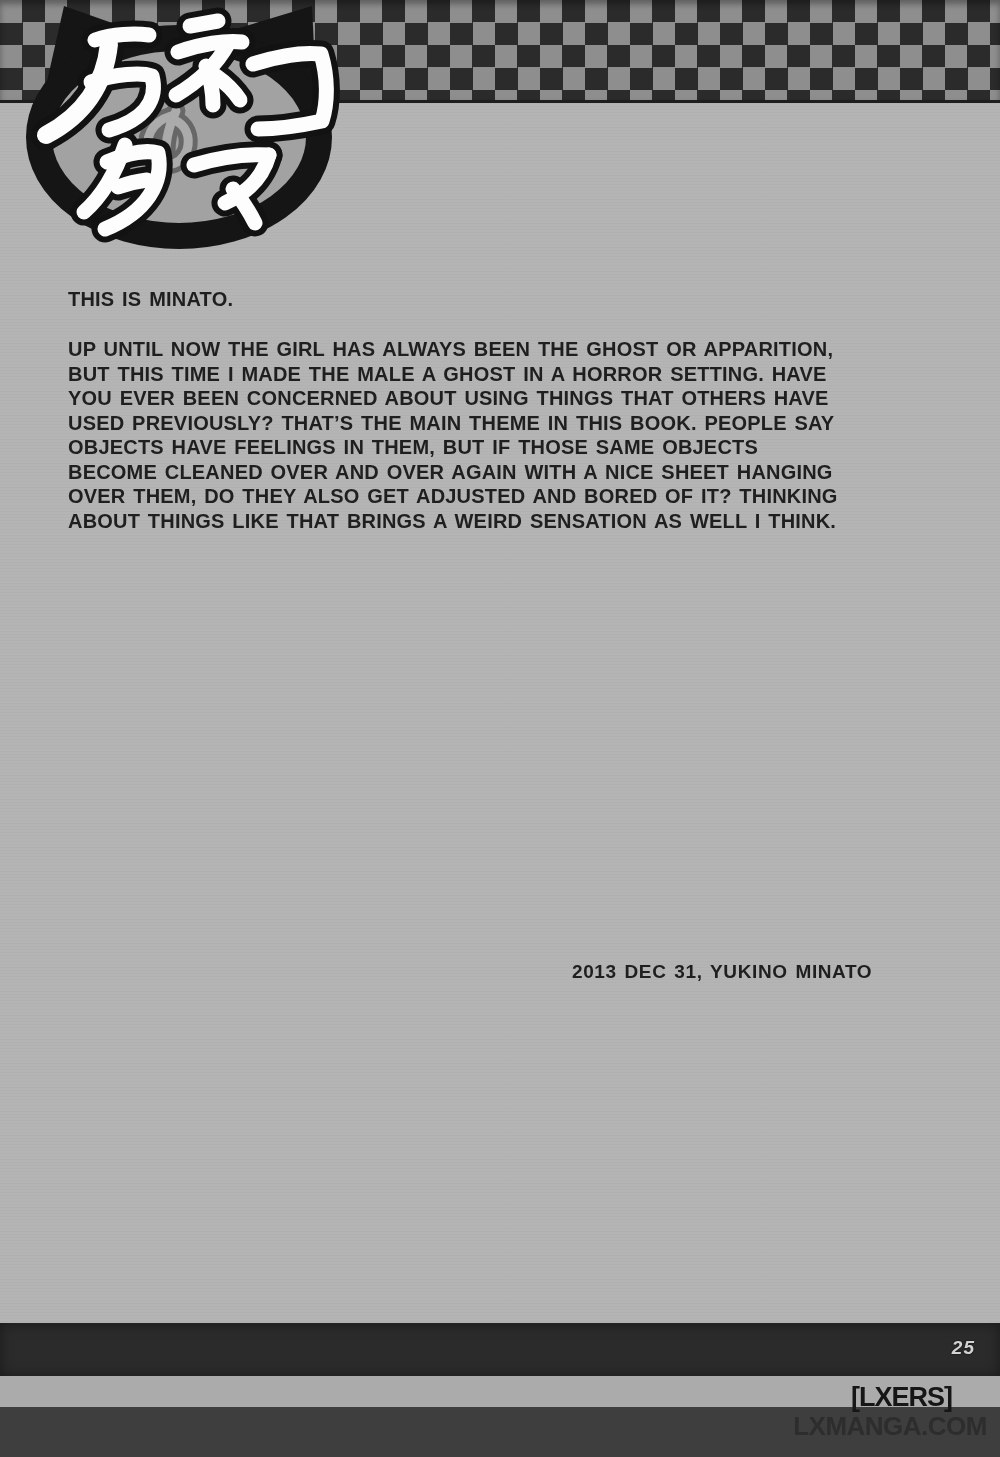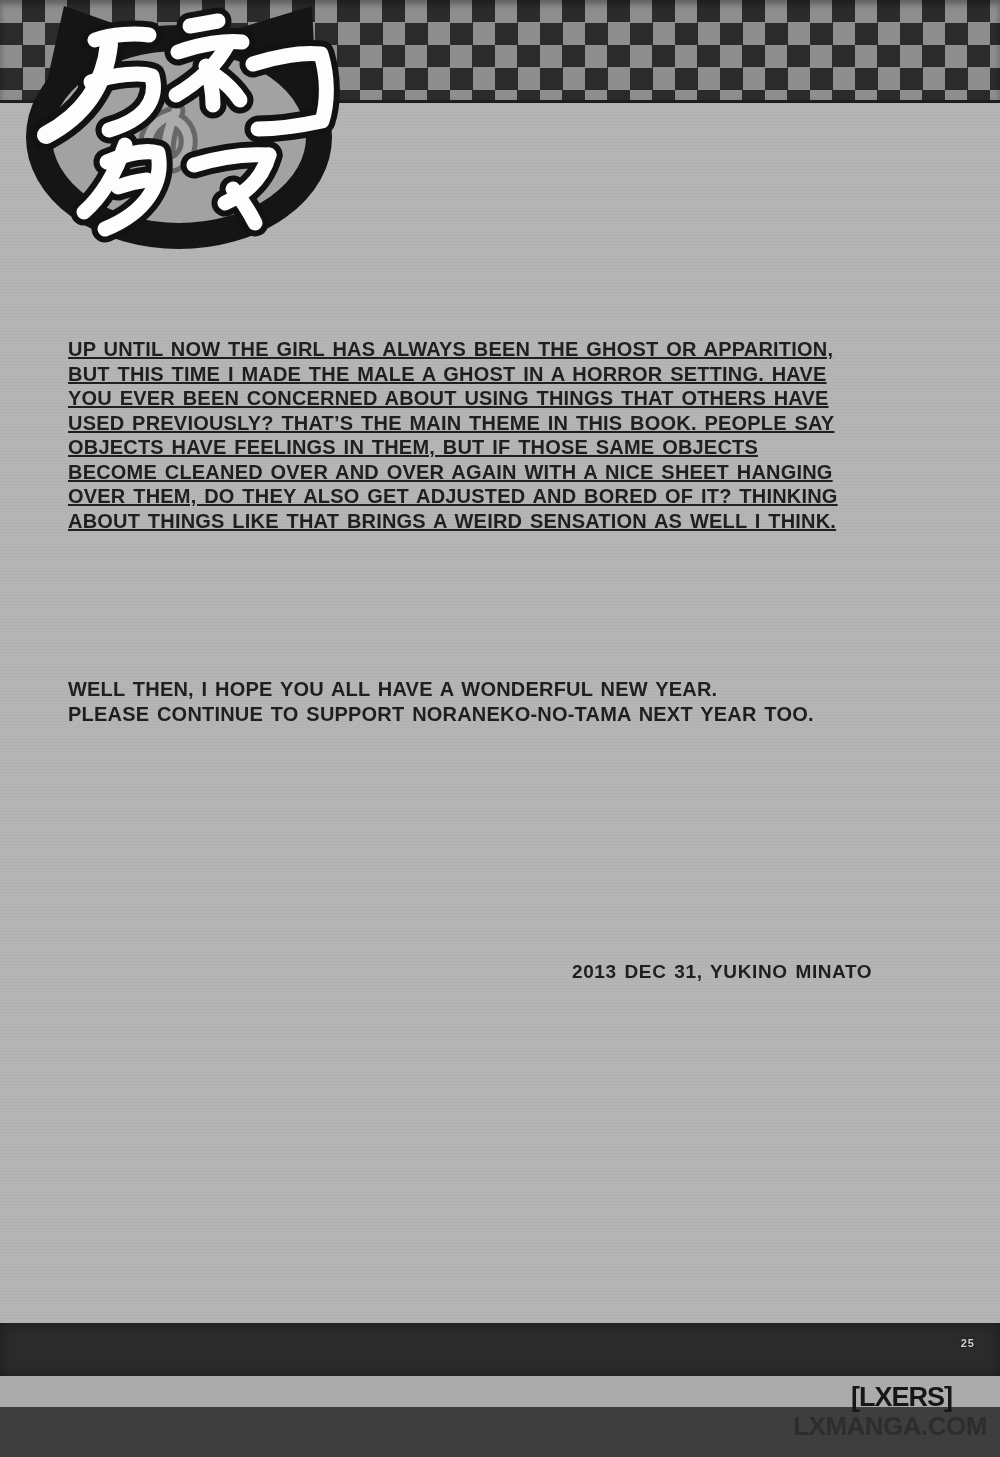--- a/index.html
+++ b/index.html
@@ -38,21 +38,21 @@
     color: #1f1f1f;
     font-size: 20px;
     font-weight: 700;
     line-height: 24.5px;
     letter-spacing: 0.2px;
     word-spacing: 2px;
     white-space: pre-line;
     width: 910px;
   }
   .greeting  { top: 287px; }
-  .para1     { top: 337px; text-decoration: underline; }
+  .para1     { top: 337px; }
   .para2     { top: 557px; }
   .para3     { top: 677px; }
   .signature {
     top: 960px; left: 540px; width: 440px;
     font-size: 19px;
     letter-spacing: 0.6px;
     margin-left: 32px;
   }
   
   .band-dark-top {
@@ -67,23 +67,24 @@
     background: #ababab;
   }
   .band-dark-bottom {
     position: absolute; left: 0; top: 1407px;
     width: 1000px; height: 50px;
     background: #3e3e3e;
   }
   .page-number {
     position: absolute; top: 1337px; right: 25px;
     color: #d2d2d2;
-    font-size: 11px; font-weight: 700;
+    font-size: 19px; font-weight: 700;
     letter-spacing: 1px;
     text-shadow: 0 0 2px rgba(0,0,0,0.8);
+    font-style: italic;
   }
   .wm-group {
     position: absolute; top: 1382px; right: 48px;
     color: #161616;
     font-size: 27px; font-weight: 700;
     letter-spacing: -1px;
     text-align: right;
   }
   .wm-site {
     position: absolute; top: 1411px; right: 13px;
@@ -152,33 +153,32 @@
         <path d="M 119,141 C 109,171 95,193 78,208"></path>
         <path d="M 101,158 C 124,148 142,146 152,149 C 158,178 141,208 99,225"></path>
         <path d="M 112,183 C 123,179 133,177 141,176"></path>
         <path d="M 188,161 C 215,153 243,150 263,151"></path>
         <path d="M 263,151 C 257,173 241,189 219,199"></path>
         <path d="M 227,185 C 236,196 243,207 249,219"></path>
       </g>
     </g>
   </svg>
 
+  <div class="comic-text greeting">THIS IS MINATO.</div>
 
   <div class="comic-text para1">UP UNTIL NOW THE GIRL HAS ALWAYS BEEN THE GHOST OR APPARITION,
 BUT THIS TIME I MADE THE MALE A GHOST IN A HORROR SETTING. HAVE
 YOU EVER BEEN CONCERNED ABOUT USING THINGS THAT OTHERS HAVE
 USED PREVIOUSLY? THAT’S THE MAIN THEME IN THIS BOOK. PEOPLE SAY
 OBJECTS HAVE FEELINGS IN THEM, BUT IF THOSE SAME OBJECTS
 BECOME CLEANED OVER AND OVER AGAIN WITH A NICE SHEET HANGING
 OVER THEM, DO THEY ALSO GET ADJUSTED AND BORED OF IT? THINKING
 ABOUT THINGS LIKE THAT BRINGS A WEIRD SENSATION AS WELL I THINK.</div>
 
 
-  <div class="comic-text para3">WELL THEN, I HOPE YOU ALL HAVE A WONDERFUL NEW YEAR.
-PLEASE CONTINUE TO SUPPORT NORANEKO-NO-TAMA NEXT YEAR TOO.</div>
 
   <div class="comic-text signature">2013 DEC 31, YUKINO MINATO</div>
 
   <div class="band-dark-top"></div>
   <div class="band-gray"></div>
   <div class="band-dark-bottom"></div>
 
   <div class="page-number">25</div>
 
   <div class="wm-group">[LXERS]</div>

